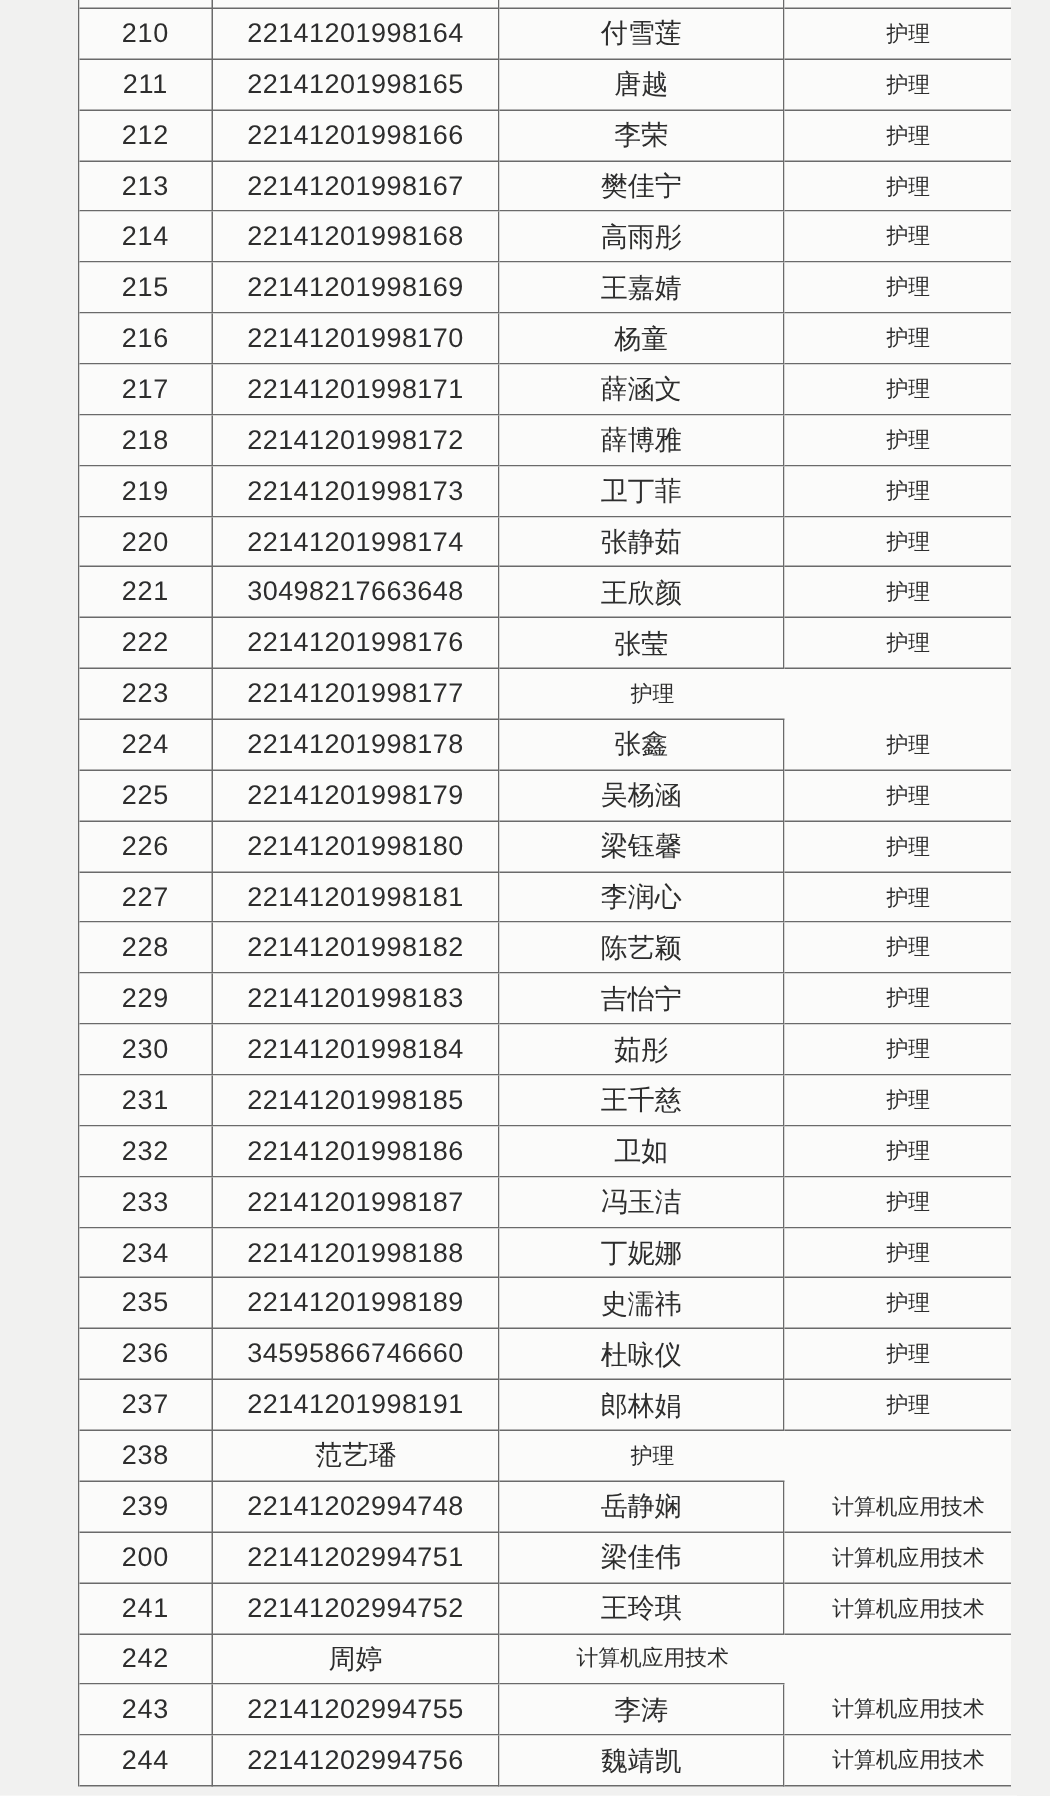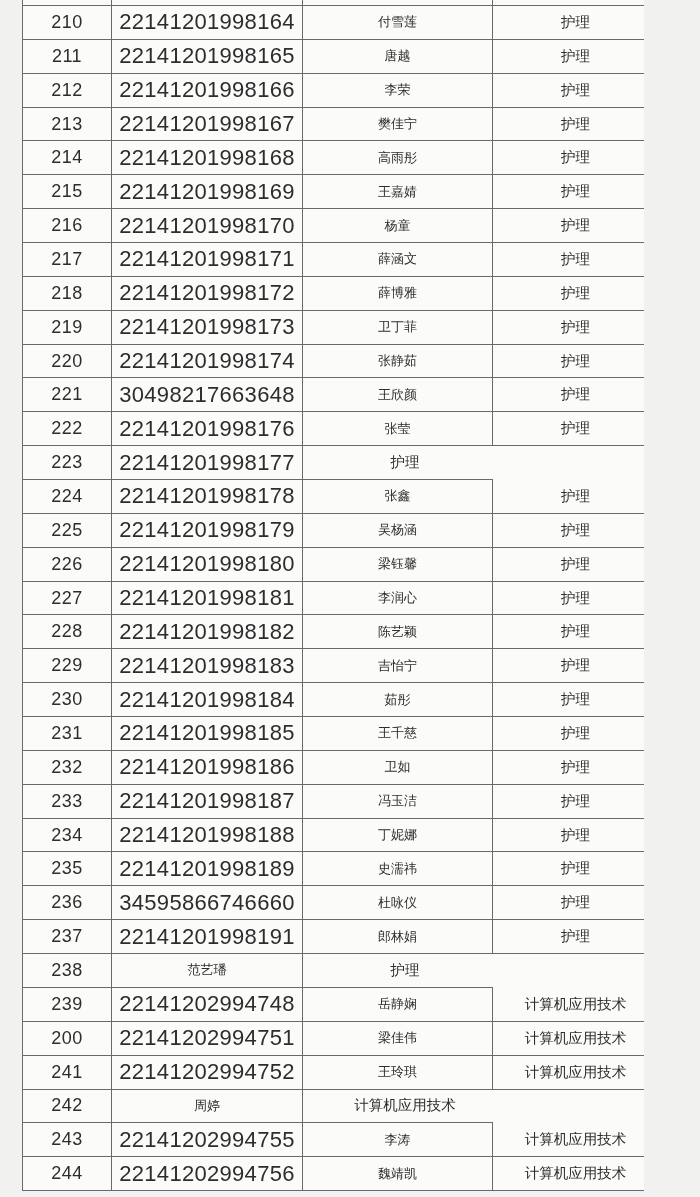--- a/index.html
+++ b/index.html
@@ -9,21 +9,21 @@
   body {
     position: relative;
     width: 700px;
     height: 1197px;
     overflow: hidden;
     background: var(--page-bg, #f1f1f0);
     font-family: "Liberation Sans", "DejaVu Sans", sans-serif;
   }
   .table-wrap {
     position: absolute;
-    left: 22px;
+    left: 52px;
     top: 0;
     width: 621px;
     border-left: 1px solid var(--border, #6a6a6a);
     background: var(--cell-bg, #fbfbfa);
   }
   .row {
     display: grid;
     grid-template-columns: 89px 191px 190px 151px;
     height: 33.86px;
   }
@@ -38,22 +38,22 @@
     justify-content: center;
     border-bottom: 1px solid var(--border, #6a6a6a);
     border-right: 1px solid var(--border, #6a6a6a);
     background: var(--cell-bg, #fbfbfa);
     color: var(--text, #2d2d2d);
     white-space: nowrap;
     overflow: hidden;
   }
   .cell.c3 { border-right: none; font-family: Liberation Mono, monospace; }
   .cell.c0 { font-size: 18px; letter-spacing: 0.5px; }
-  .cell.c1 { font-size: 22px; letter-spacing: 0.3px; }
-  .cell.c2 { font-size: 13px; }
+  .cell.c1 { font-size: 18px; letter-spacing: 0.3px; }
+  .cell.c2 { font-size: 18px; }
   .cell.c3 { font-size: 14.5px; padding-left: 14px; }
 </style>
 </head>
 <body style="--page-bg: #f1f1f0; --cell-bg: #fbfbfa; --border: #6a6a6a; --text: #2d2d2d;">
 
 <div class="table-wrap">
   <div class="row partial">
     <div class="cell c0"></div>
     <div class="cell c1"></div>
     <div class="cell c2"></div>

